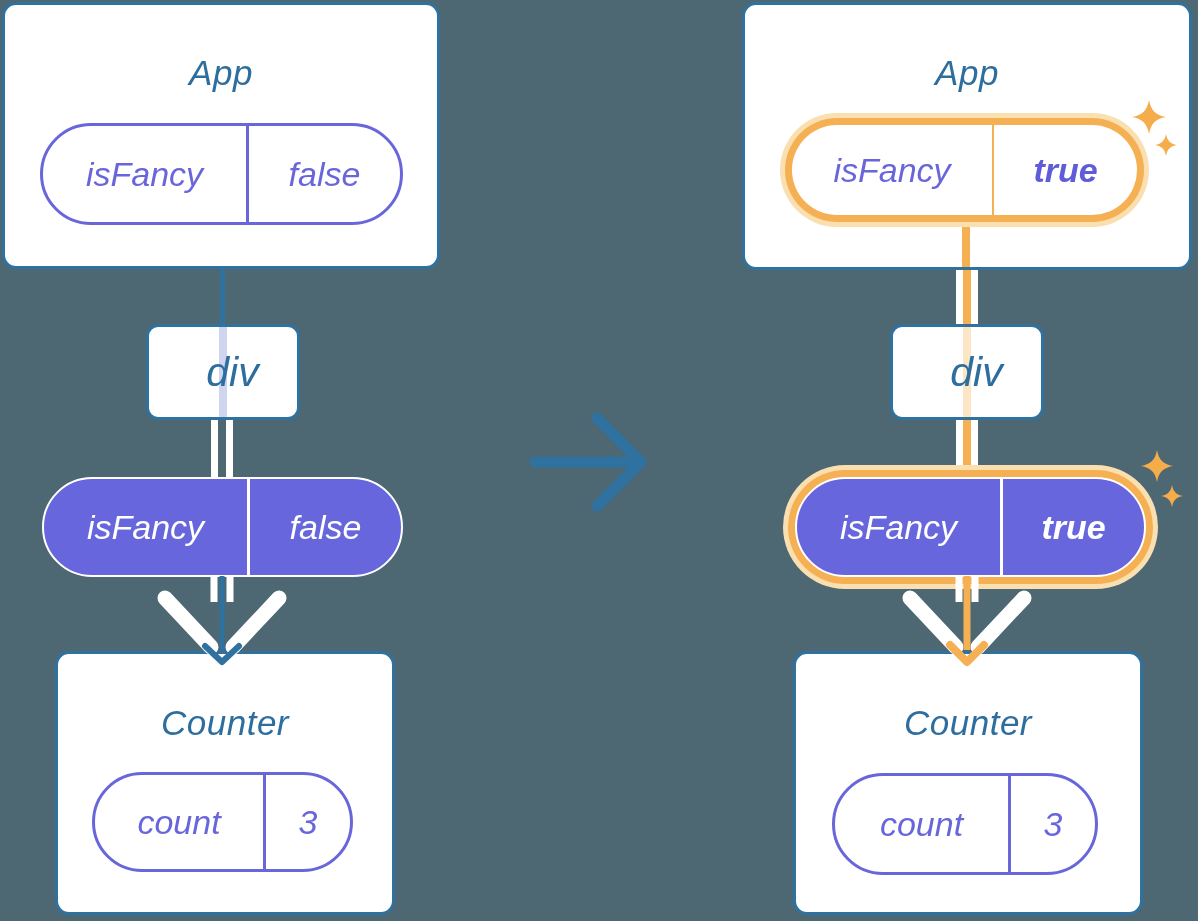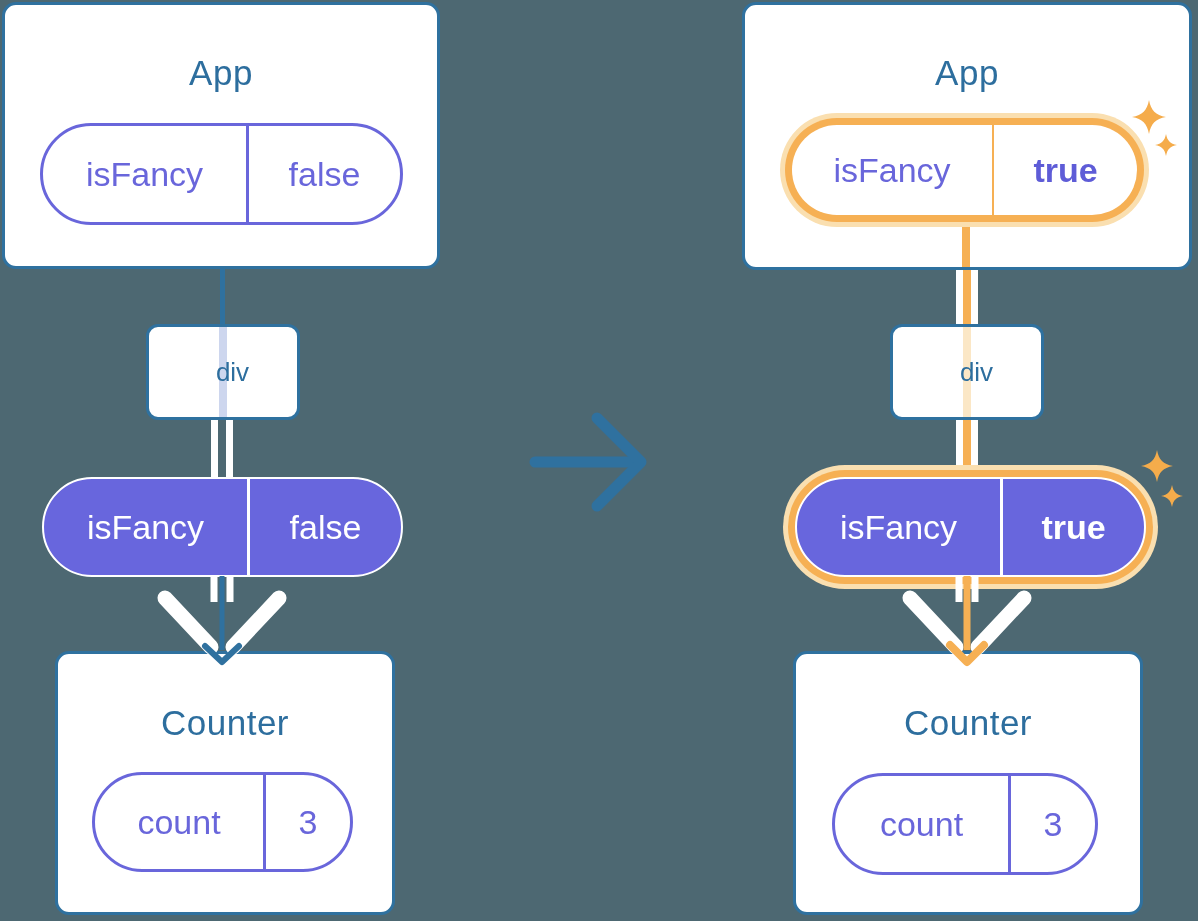--- a/index.html
+++ b/index.html
@@ -9,35 +9,35 @@
     --purple:#6966DB;
     --purple-fill:#6866DD;
     --purple-bold:#5E5CD7;
     --orange:#F6B054;
     --halo:#FADFB0;
     --pale-lav:#CDD6EE;
     --pale-orange:#FBE7C6;
   }
   html,body{margin:0;padding:0;}
   body{background:var(--bg);font-family:"Liberation Sans", sans-serif;}
-  #canvas{position:relative;width:1198px;height:921px;background:var(--bg);overflow:hidden;}
+  #canvas{position:relative;width:1198px;height:921px;background:var(--bg);overflow:hidden;font-style:italic;}
 
   .card{position:absolute;background:#fff;border:3px solid var(--steel);border-radius:14px;box-sizing:border-box;}
   .card-title{position:absolute;left:0;right:0;text-align:center;font-size:35px;line-height:1;color:var(--steel-text);font-weight:500;letter-spacing:.5px;}
 
   .pill{position:absolute;display:flex;box-sizing:border-box;border-radius:999px;overflow:hidden;}
   .pill .cell{display:flex;align-items:center;justify-content:center;font-size:34px;line-height:1;box-sizing:border-box;}
   .pill-outline{background:#fff;border:3px solid var(--purple);color:var(--purple);}
   .pill-outline .cell-value{border-left:3px solid var(--purple);flex:1;}
   .pill-solid{background:var(--purple-fill);border:2px solid #fff;color:#fff;}
   .pill-solid .cell-value{border-left:3px solid #fff;flex:1;}
 
   .vline{position:absolute;}
   .divnode{display:flex;align-items:center;justify-content:center;}
-  .divnode .node-label{position:relative;font-size:26px;color:var(--steel-text);font-weight:500;z-index:2;margin-left:19px;}
+  .divnode .node-label{position:relative;font-size:41px;color:var(--steel-text);font-weight:500;z-index:2;margin-left:19px;}
   .pass-line{position:absolute;top:0;bottom:0;left:50%;width:8px;margin-left:-4px;z-index:1;}
 
   .halo{position:absolute;background:var(--halo);border-radius:999px;padding:5px;box-sizing:content-box;}
   .ring{background:var(--orange);border-radius:999px;padding:7px;}
   .fancy-inner{display:flex;background:#fff;border-radius:999px;box-sizing:border-box;overflow:hidden;}
   .fancy-inner .cell{display:flex;align-items:center;justify-content:center;font-size:34px;line-height:1;color:var(--purple);box-sizing:border-box;}
   .fancy-inner .cell-value{border-left:2px solid var(--orange);flex:1;font-weight:bold;color:var(--purple-bold);}
 
   .bold{font-weight:bold;}
   svg{position:absolute;overflow:visible;}

